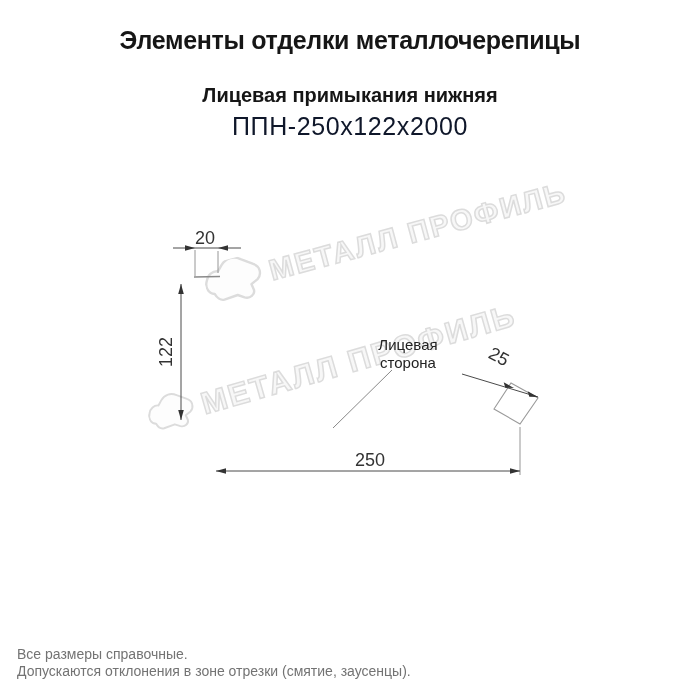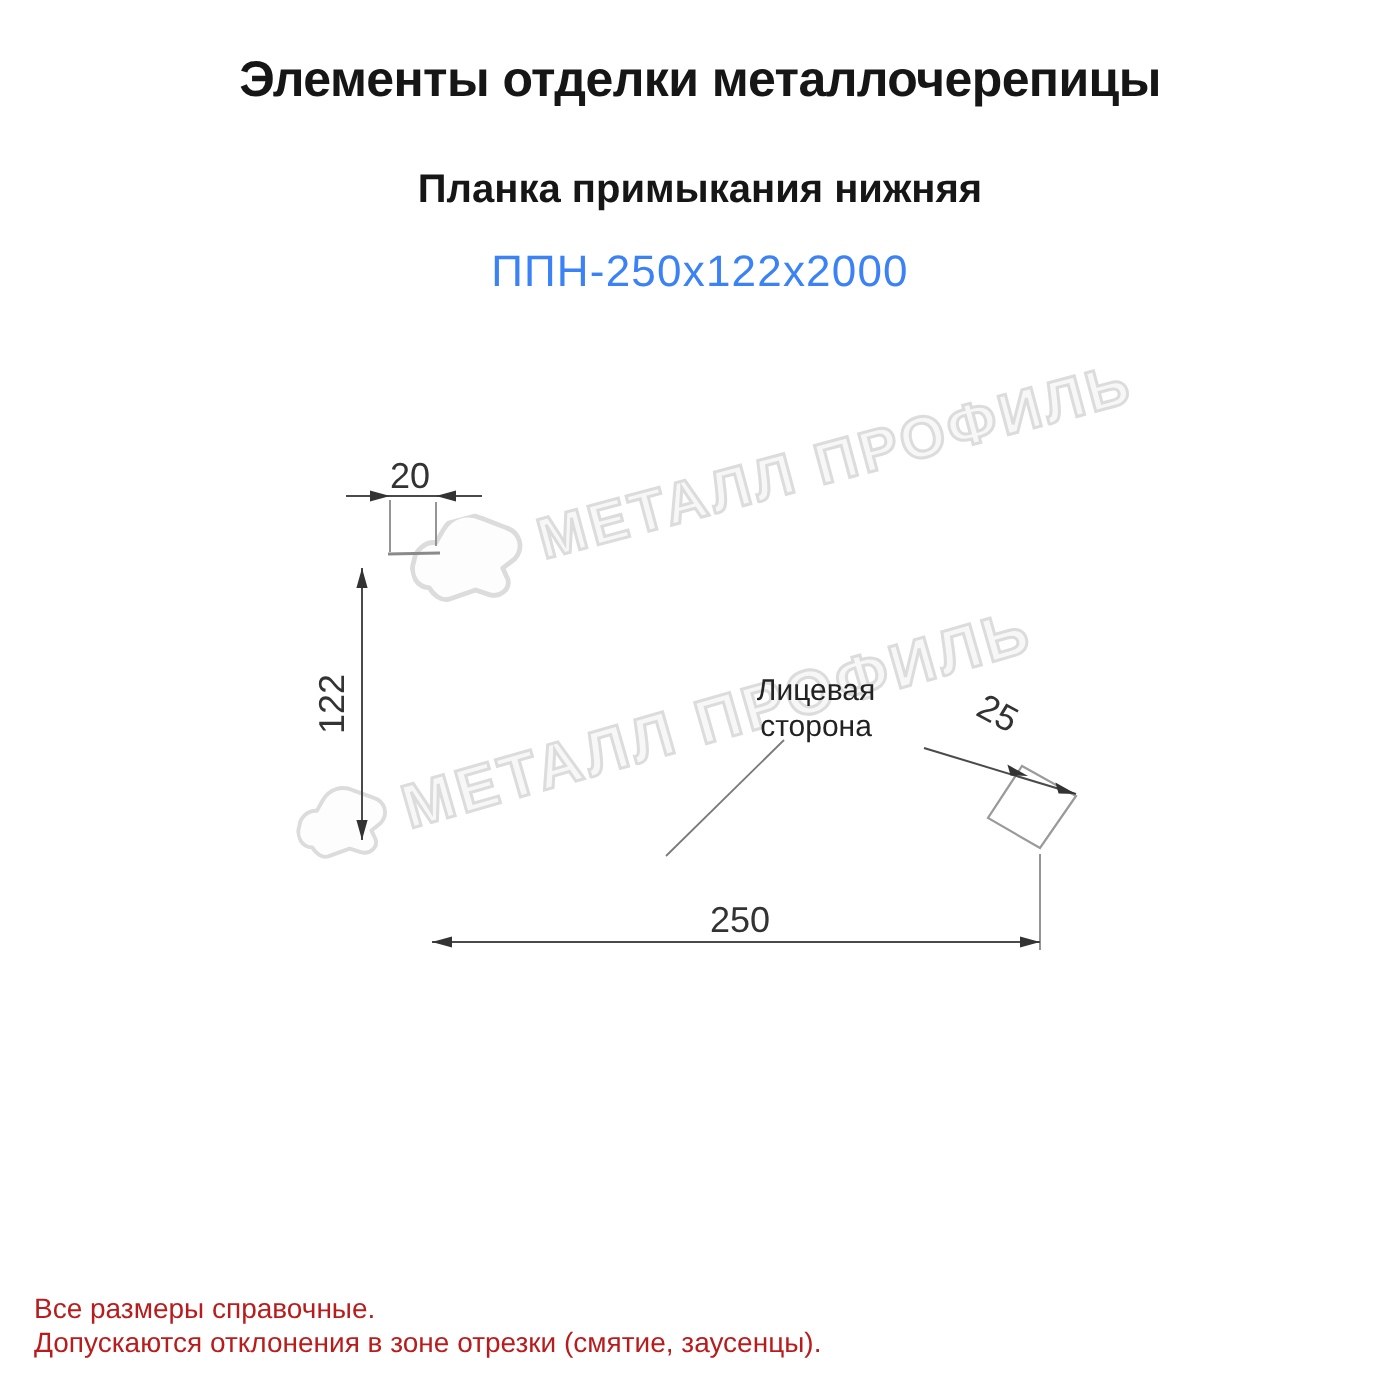--- a/index.html
+++ b/index.html
@@ -3,53 +3,53 @@
 <meta charset="utf-8">
 <style>
   html,body{margin:0;padding:0;}
   body{
     width:700px;height:700px;position:relative;background:#ffffff;overflow:hidden;
     font-family:"Liberation Sans","DejaVu Sans",sans-serif;color:#1a1a1a;
   }
   .hdr{position:absolute;left:0;width:700px;text-align:center;white-space:nowrap;}
   #title{top:26px;font-size:25px;font-weight:bold;letter-spacing:-0.3px;color:#161616;}
   #subtitle{top:84px;font-size:20px;font-weight:bold;color:#161616;}
-  #code{top:123px;font-size:22px;font-weight:normal;letter-spacing:0.6px;color:#3b82f6;}
+  #code{top:112px;font-size:25px;font-weight:normal;letter-spacing:0.6px;color:#0f172a;}
   .wm{
     position:absolute;display:flex;align-items:center;gap:8px;
     transform-origin:left center;white-space:nowrap;z-index:1;
     font-weight:bold;color:#f7f7f7;-webkit-text-stroke:1.5px #dcdcdc;letter-spacing:2px;
   }
   #wm1{left:206px;top:266px;transform:rotate(-15deg);font-size:29px;}
   #wm2{left:149px;top:398px;transform:rotate(-16deg);font-size:31px;}
   .wm svg{flex:0 0 auto;}
   #drawing{position:absolute;left:0;top:0;z-index:2;}
   #drawing text{font-family:"Liberation Sans","DejaVu Sans",sans-serif;font-size:18px;fill:#333;}
-  .foot{position:absolute;left:17px;font-size:14px;line-height:17px;color:#b91c1c;white-space:nowrap;}
+  .foot{position:absolute;left:17px;font-size:14px;line-height:17px;color:#737373;white-space:nowrap;}
   #foot1{top:646px;}
   #foot2{top:663px;text-align:right;}
 </style>
 </head>
 <body>
 
 <div class="wm" id="wm1">
   <svg width="58" height="45" viewBox="0 0 58 45">
     <path d="M7,30 C1,28 -1,21 3,15 C5,10 11,7 16,9 L21,4 C27,-2 35,-2 41,3 L52,11 C58,15 58,23 52,27 L45,30 L46,36 C46,41 40,44 35,41 L29,37 L15,38 C11,38 8,34 7,30 Z" fill="#fdfdfd" stroke="#dcdcdc" stroke-width="2.4" stroke-linejoin="round"></path>
   </svg>
   <span>МЕТАЛЛ ПРОФИЛЬ</span>
 </div>
 <div class="wm" id="wm2">
   <svg width="47" height="43" viewBox="0 0 58 45">
     <path d="M7,30 C1,28 -1,21 3,15 C5,10 11,7 16,9 L21,4 C27,-2 35,-2 41,3 L52,11 C58,15 58,23 52,27 L45,30 L46,36 C46,41 40,44 35,41 L29,37 L15,38 C11,38 8,34 7,30 Z" fill="#fdfdfd" stroke="#dcdcdc" stroke-width="2.4" stroke-linejoin="round"></path>
   </svg>
   <span>МЕТАЛЛ ПРОФИЛЬ</span>
 </div>
 
 <div class="hdr" id="title">Элементы отделки металлочерепицы</div>
-<div class="hdr" id="subtitle">Планка примыкания нижняя</div>
+<div class="hdr" id="subtitle">Лицевая примыкания нижняя</div>
 <div class="hdr" id="code">ППН-250х122х2000</div>
 
 <svg id="drawing" width="700" height="700" viewBox="0 0 700 700">
 
   <path d="M194,277 L220,276.5" stroke="#8a8a8a" stroke-width="1.4" fill="none"></path>
 
   <g>
     <path d="M195,250 V276" stroke="#8a8a8a" stroke-width="0.9"></path>
     <path d="M218,251 V273" stroke="#8a8a8a" stroke-width="0.9"></path>
     <path d="M173,248 H241" stroke="#4a4a4a" stroke-width="1"></path>

